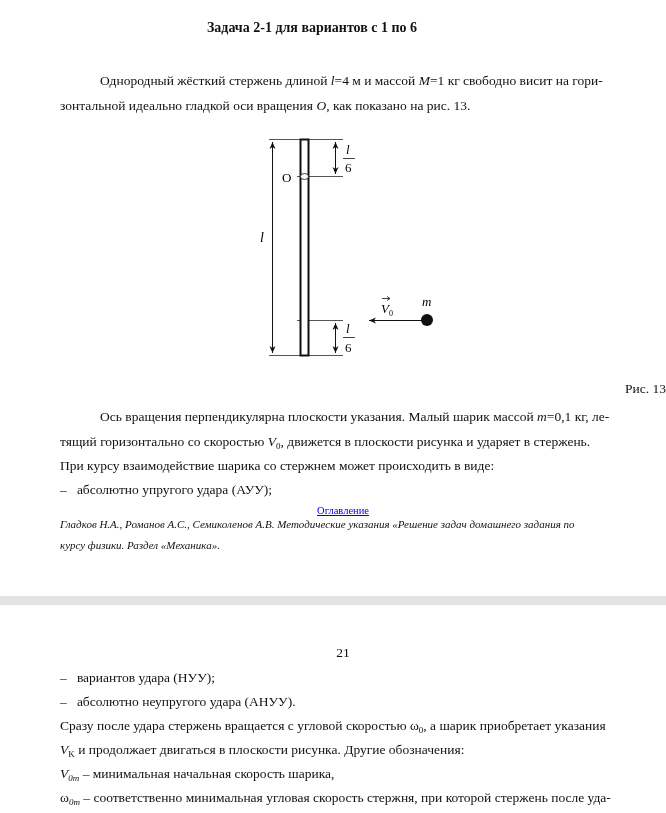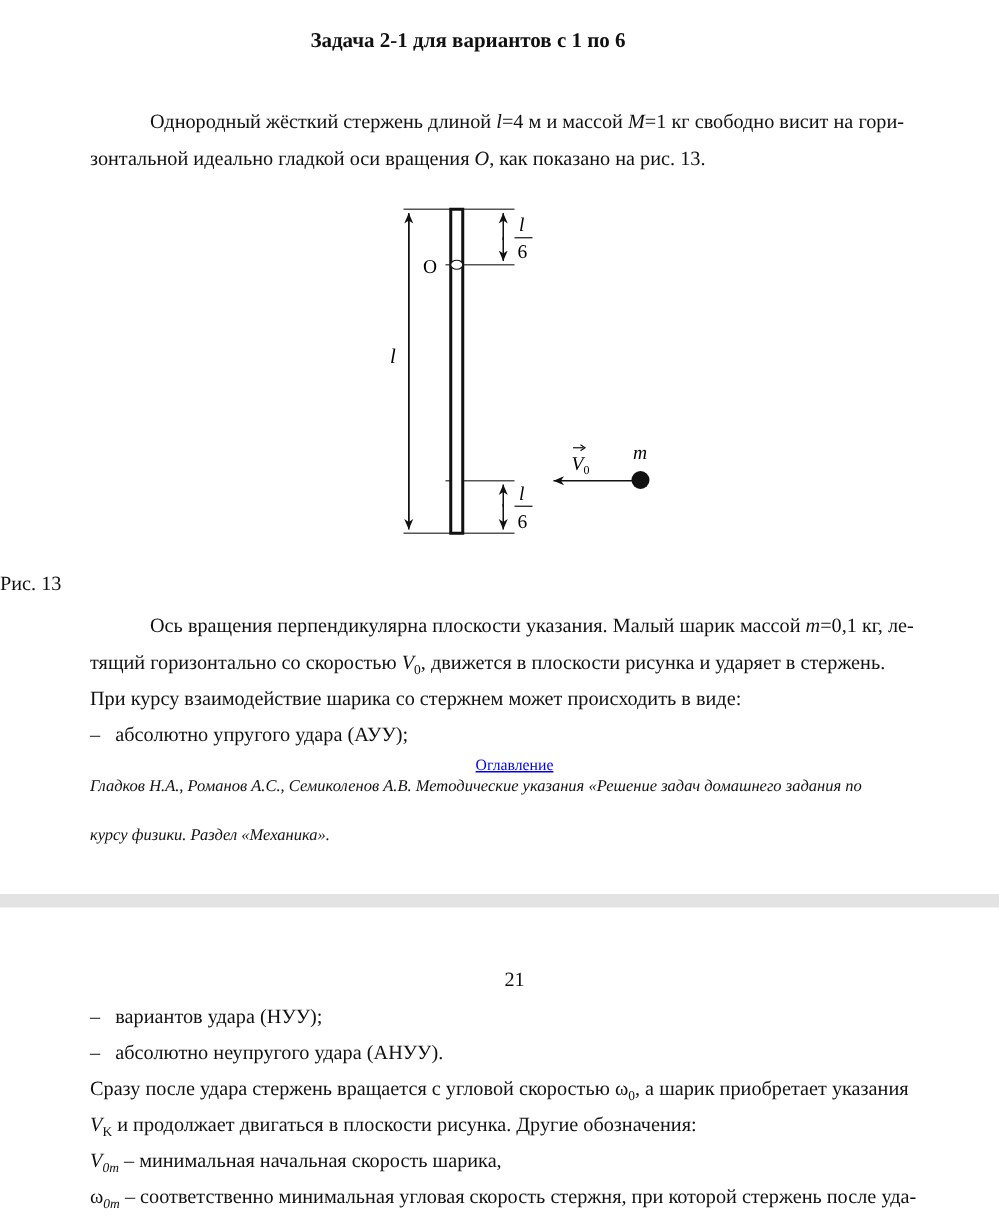--- a/index.html
+++ b/index.html
@@ -5,21 +5,21 @@
     html, body { margin: 0; padding: 0; }
     body {
       width: 666px; height: 813px; overflow: hidden; background: #ffffff;
       font-family: "Liberation Serif", serif; color: #111;
       position: relative;
     }
     .abs { position: absolute; white-space: nowrap; }
     .title { top: 20px; left: 0; width: 624px; text-align: center; font-weight: bold; font-size: 14px; }
     .p { font-size: 13.5px; left: 60px; }
     .indent { left: 100px; }
-    .caption { top: 381px; left: 0; width: 666px; text-align: left; font-size: 13.5px; }
+    .caption { top: 381px; left: 0; width: 666px; text-align: right; font-size: 13.5px; }
     .link { top: 505px; left: 0; width: 686px; text-align: center; font-size: 10.5px; color: #0000ee; text-decoration: underline; cursor: pointer; }
     .foot { font-size: 11px; left: 60px; font-style: italic; }
     .sep { position: absolute; left: 0; top: 596px; width: 666px; height: 9px; background: #e3e3e3; }
     .pagenum { top: 645px; left: 0; width: 686px; text-align: center; font-size: 13.5px; }
     i { font-style: italic; }
     sub { font-size: 9px; vertical-align: -3px; }
     svg text { font-family: "Liberation Serif", serif; }
   </style>
 </head>
 <body>
@@ -66,21 +66,21 @@
 
 <div class="abs caption">Рис. 13</div>
 
 <div class="abs p indent" style="top:409px"><span>Ось вращения перпендикулярна плоскости указания. Малый шарик массой </span><i>m</i><span>=0,1 кг, ле-</span></div>
 <div class="abs p" style="top:434px"><span>тящий горизонтально со скоростью </span><i>V</i><sub>0</sub><span>, движется в плоскости рисунка и ударяет в стержень.</span></div>
 <div class="abs p" style="top:458px">При курсу взаимодействие шарика со стержнем может происходить в виде:</div>
 <div class="abs p" style="top:482px"><span>–</span>&nbsp;&nbsp;&nbsp;<span>абсолютно упругого удара (АУУ);</span></div>
 
 <div class="abs link">Оглавление</div>
 <div class="abs foot" style="top:518px">Гладков Н.А., Романов А.С., Семиколенов А.В. Методические указания «Решение задач домашнего задания по</div>
-<div class="abs foot" style="top:551px">курсу физики. Раздел «Механика».</div>
+<div class="abs foot" style="top:539px">курсу физики. Раздел «Механика».</div>
 
 <div class="sep"></div>
 
 <div class="abs pagenum">21</div>
 
 <div class="abs p" style="top:670px"><span>–</span>&nbsp;&nbsp;&nbsp;<span>вариантов удара (НУУ);</span></div>
 <div class="abs p" style="top:694px"><span>–</span>&nbsp;&nbsp;&nbsp;<span>абсолютно неупругого удара (АНУУ).</span></div>
 <div class="abs p" style="top:718px"><span>Сразу после удара стержень вращается с угловой скоростью ω</span><sub>0</sub><span>, а шарик приобретает указания</span></div>
 <div class="abs p" style="top:742px"><i>V</i><sub>K</sub><span> и продолжает двигаться в плоскости рисунка. Другие обозначения:</span></div>
 <div class="abs p" style="top:766px"><i>V</i><sub><i>0m</i></sub><span> – минимальная начальная скорость шарика,</span></div>

